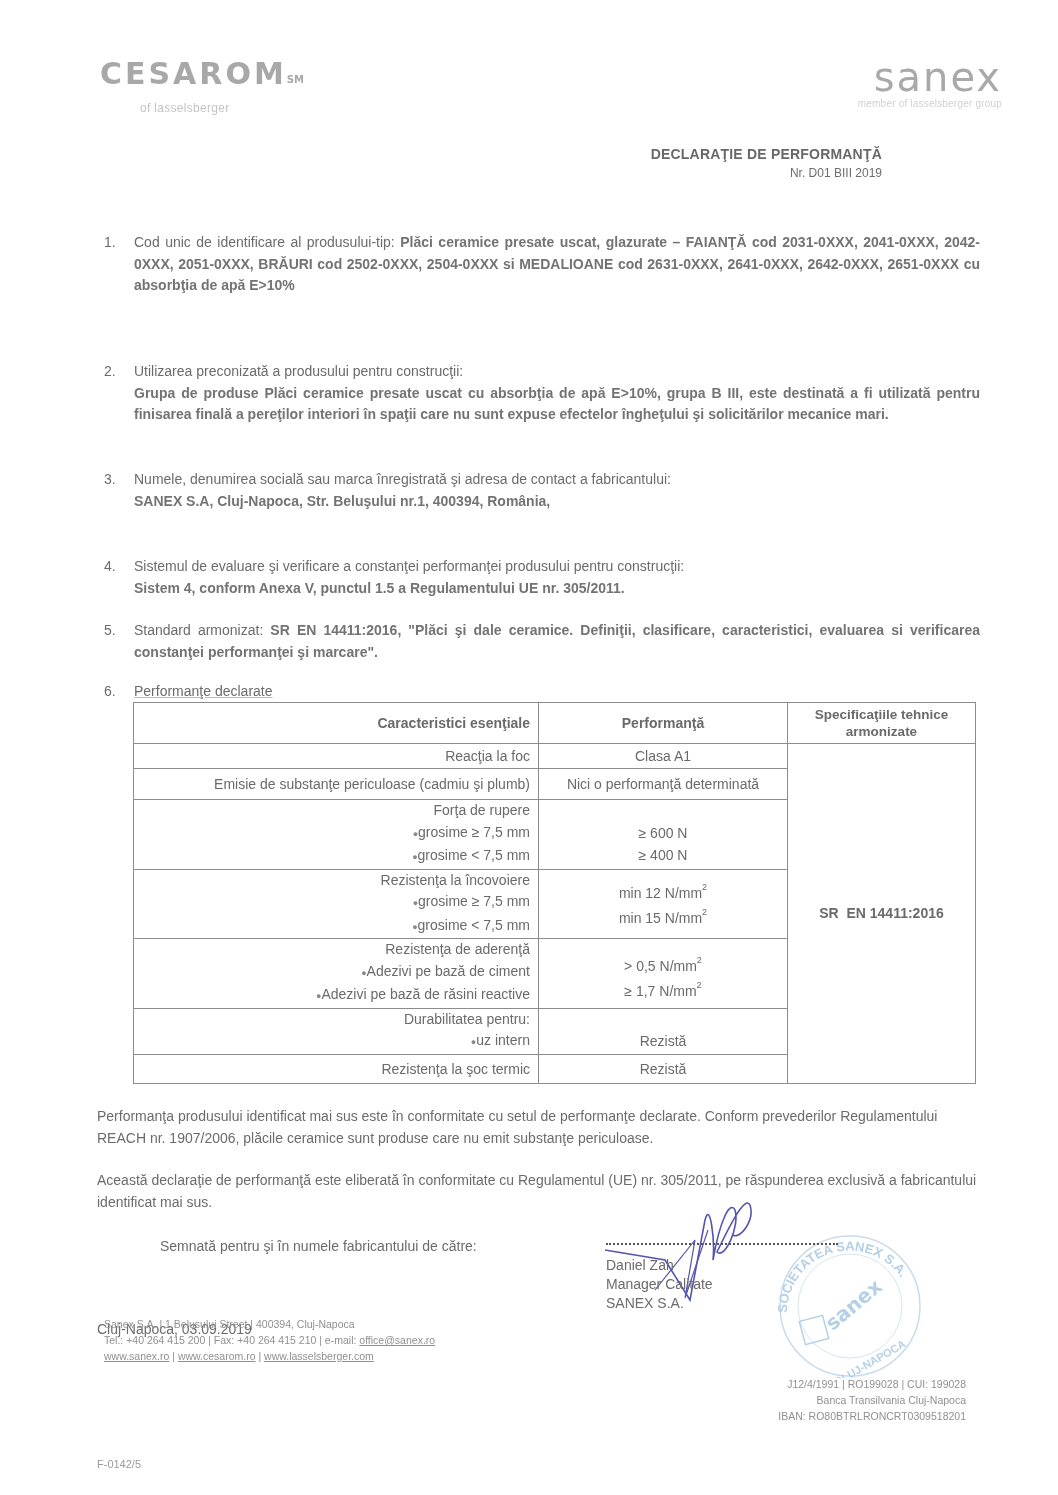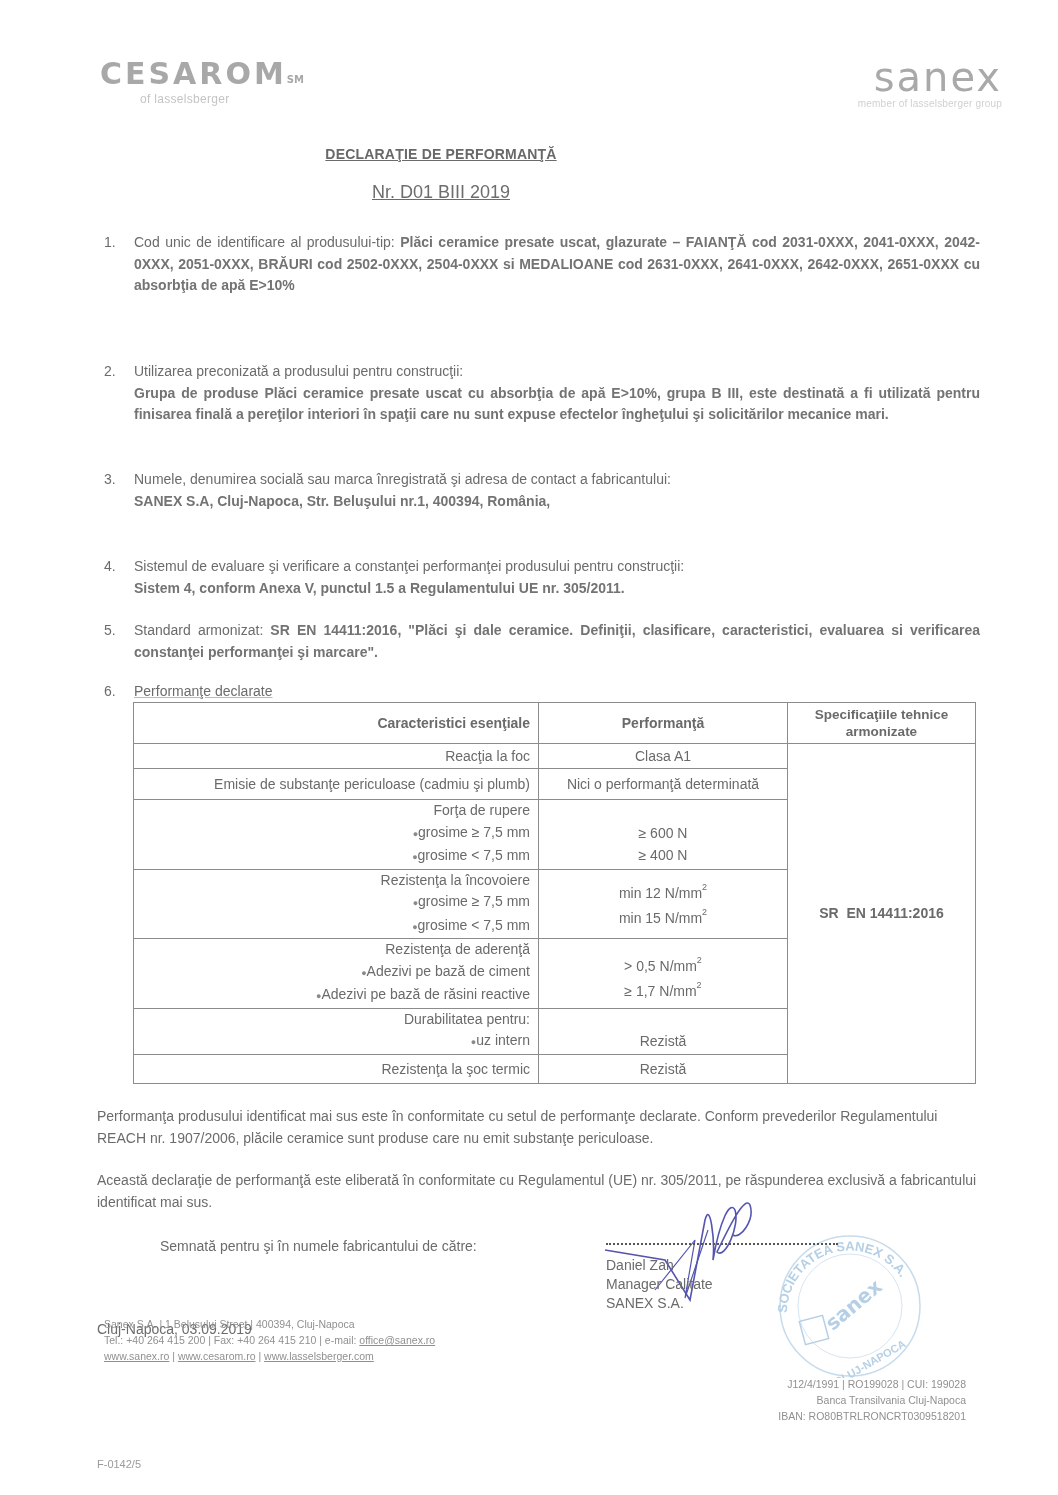--- a/index.html
+++ b/index.html
@@ -6,29 +6,29 @@
   body {
     width: 1058px; height: 1495px; position: relative; overflow: hidden;
     font-family: "Liberation Sans", sans-serif; color: #6b6b6b;
   }
   .abs { position: absolute; }
 
   
   .logo-left { left: 100px; top: 58px; }
   .logo-left .brand { font-family: "DejaVu Sans", sans-serif; font-weight: bold; font-size: 30px; letter-spacing: 3px; color: #a8a8a8; line-height: 32px; }
   .logo-left .brand sup { font-size: 10px; letter-spacing: 0; vertical-align: top; position: relative; top: 6px; }
-  .logo-left .sub { font-size: 12px; color: #c4c4c4; margin-top: 2px; padding-left: 40px; letter-spacing: 0.3px; }
+  .logo-left .sub { font-size: 12px; color: #c4c4c4; margin-top: 11px; padding-left: 40px; letter-spacing: 0.3px; }
   .logo-right { right: 56px; top: 58px; text-align: right; }
   .logo-right .brand { font-family: "DejaVu Sans", sans-serif; font-size: 40px; color: #a9a9a9; letter-spacing: 2px; line-height: 38px; }
   .logo-right .sub { font-size: 10px; color: #d0d0d0; margin-top: 2px; letter-spacing: 0.2px; }
 
   
-  .title-block { left: 0; width: 882px; top: 146px; text-align: center; text-decoration: underline; }
+  .title-block { left: 0; width: 882px; top: 146px; text-align: right; }
   .title-block .t1 { font-weight: bold; font-size: 14px; color: #686868; letter-spacing: 0.2px; }
-  .title-block .t2 { font-size: 18px; color: #6d6d6d; margin-top: 20px; }
+  .title-block .t2 { font-size: 12px; color: #6d6d6d; margin-top: 4px; }
 
   
   .section { left: 104px; width: 876px; font-size: 14px; line-height: 21.5px; }
   .section .num { position: absolute; left: 0; top: 0; width: 24px; }
   .section .body { margin-left: 30px; }
   .section .b { font-weight: bold; color: #737373; }
   .section .just { text-align: justify; }
   .link { color: #6b7bbf; text-decoration: underline; }
 
   

